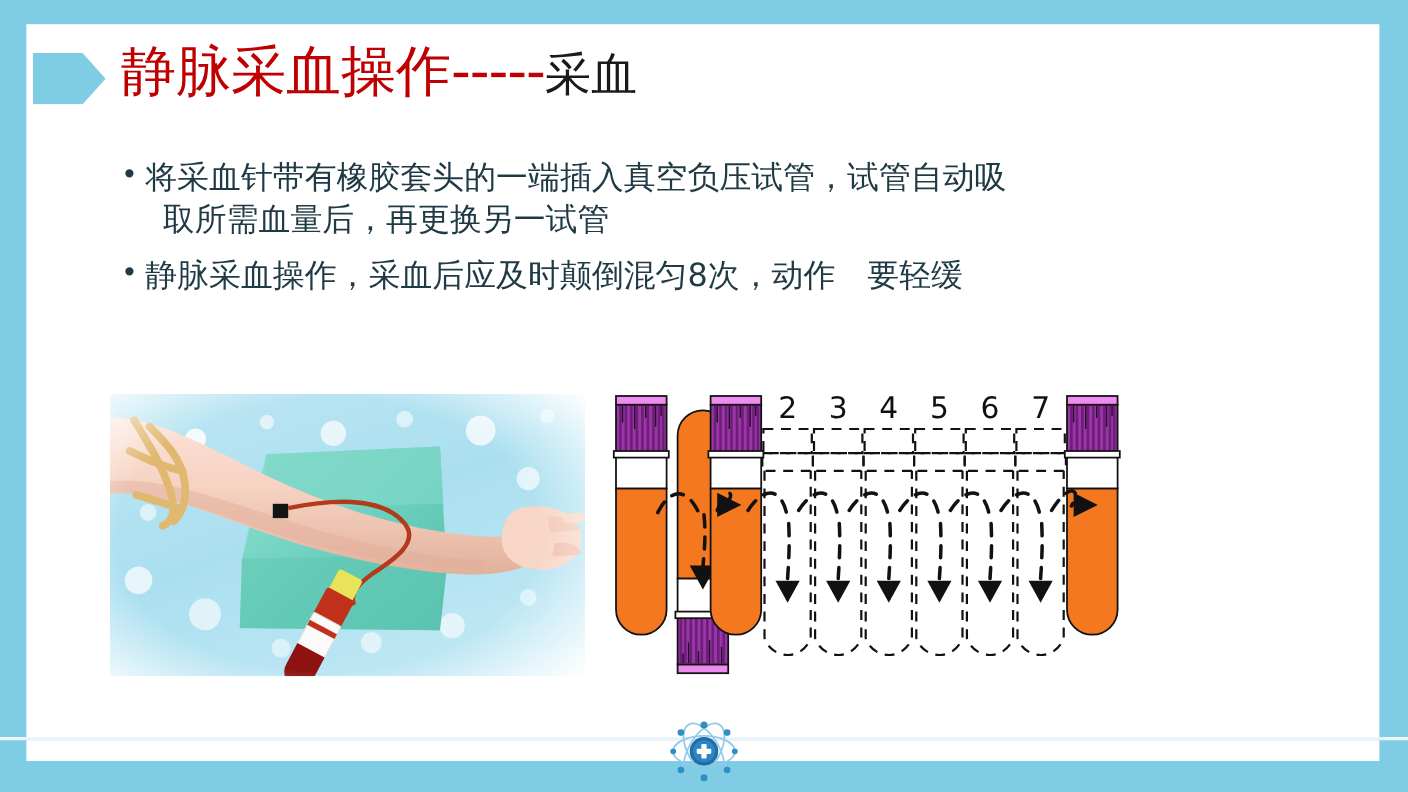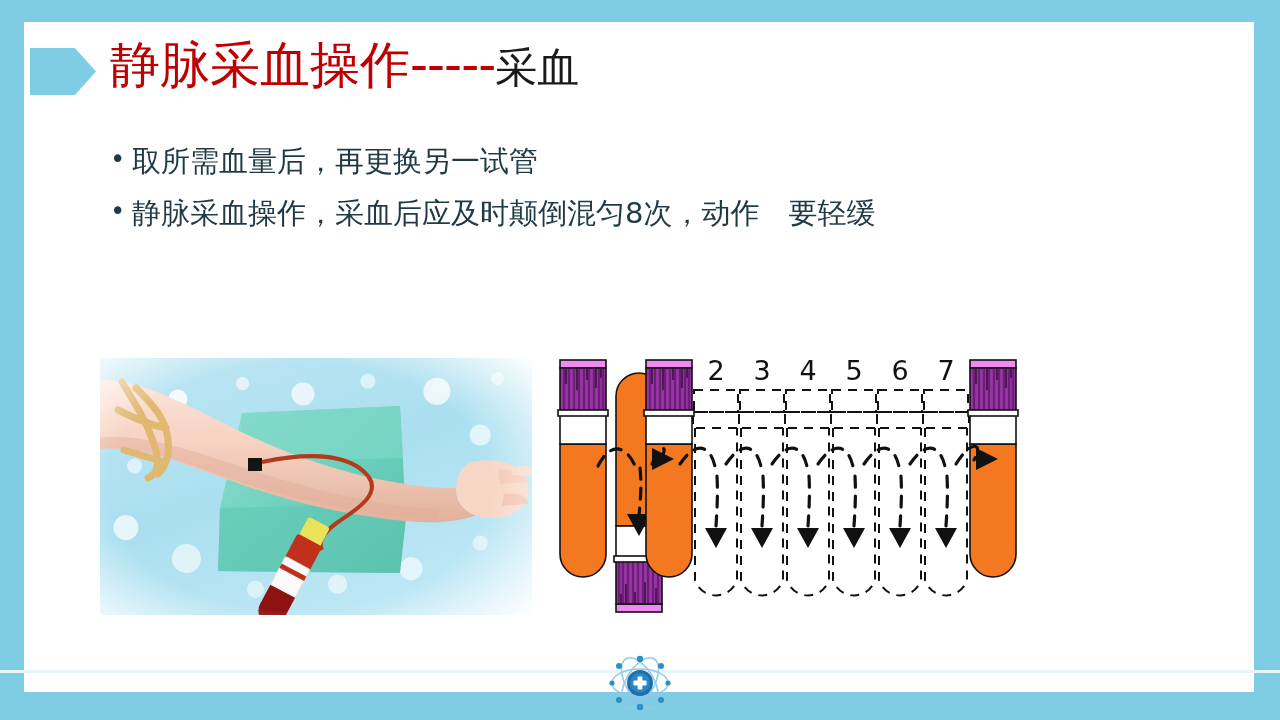--- a/index.html
+++ b/index.html
@@ -64,21 +64,21 @@
   .bullet{
     display:flex;align-items:flex-start;
     margin-bottom:14px;
   }
   .bullet .dot{
     flex:0 0 auto;width:22px;
     font-size:26px;line-height:1.30;
     text-align:left;
   }
   .bullet .btext{flex:1 1 auto;}
-  .bullet .btext .l2{display:block;}
+  .bullet .btext .l2{display:block;margin-left:16px;}
 
   
   .photo{
     position:absolute;left:100px;top:358px;
     width:432px;height:257px;
     border-radius:3px;
     overflow:hidden;
     -webkit-mask-image:radial-gradient(ellipse 72% 78% at 46% 50%, #000 62%, transparent 99%);
             mask-image:radial-gradient(ellipse 72% 78% at 46% 50%, #000 62%, transparent 99%);
     background:
@@ -126,20 +126,21 @@
 
   <div class="title-arrow"></div>
   <div class="title">
     <span class="t-red">静脉采血操作</span><span class="t-dash">-----</span><span class="t-black">采血</span>
   </div>
 
   <div class="bullets">
     <div class="bullet">
       <span class="dot">•</span>
       <span class="btext">
+        <span>将采血针带有橡胶套头的一端插入真空负压试管，试管自动吸</span>
         <span class="l2">取所需血量后，再更换另一试管</span>
       </span>
     </div>
     <div class="bullet">
       <span class="dot">•</span>
       <span class="btext">
         <span>静脉采血操作，采血后应及时颠倒混匀8次，动作　要轻缓</span>
       </span>
     </div>
   </div>

